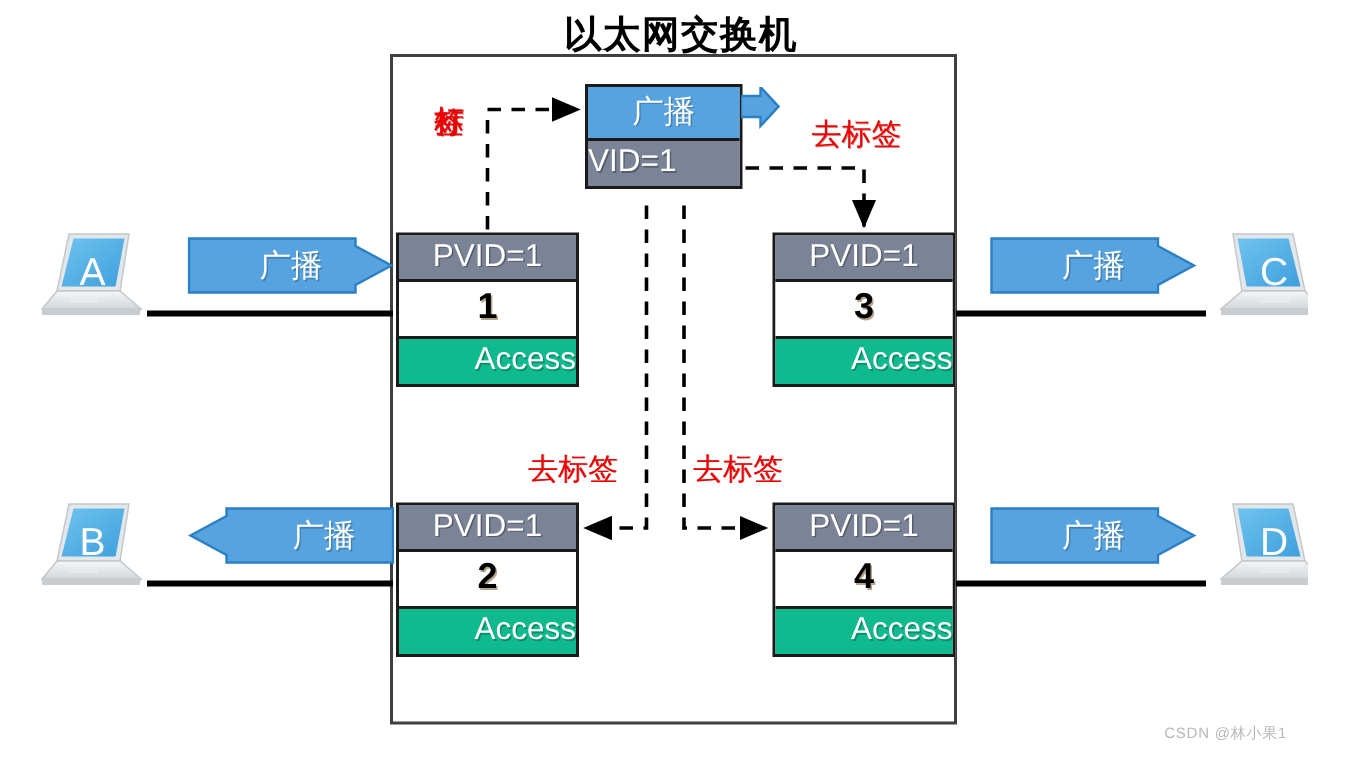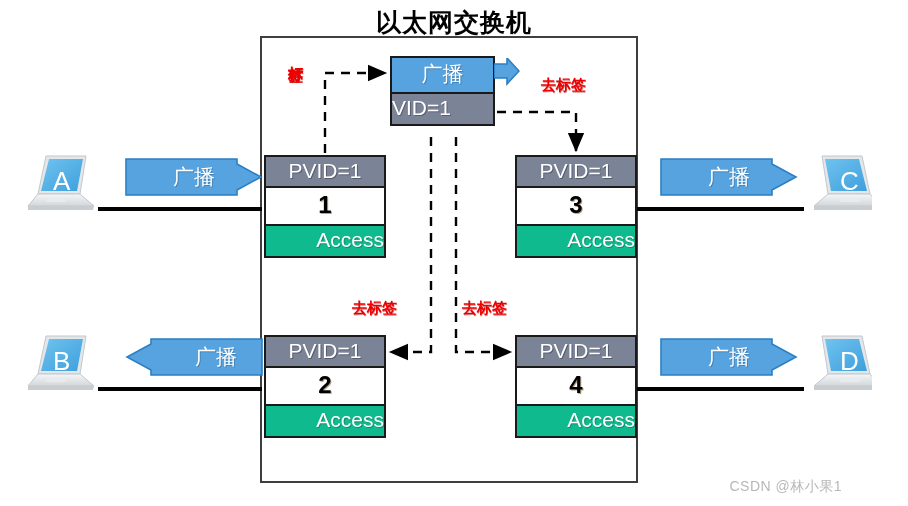--- a/index.html
+++ b/index.html
@@ -137,22 +137,22 @@
     font-size: 21px;
     color: #ffffff;
     text-shadow: 1px 1px 0 rgba(0,0,0,0.20);
     pointer-events: none;
   }
 
   
   .anno {
     position: absolute;
     color: #ee0000;
-    font-size: 15px;
-    font-weight: bold;
+    font-size: 20px;
+    font-weight: normal;
     white-space: nowrap;
     text-shadow: 0.5px 0.5px 0 rgba(150,0,0,0.45);
   }
   .anno.vertical {
     writing-mode: vertical-rl;
     line-height: 1.05;
     letter-spacing: 1px;
   }
 
   
@@ -181,24 +181,24 @@
     position: absolute;
     left: 0; top: 0;
     width: 908px;
     height: 506px;
     pointer-events: none;
   }
 
   
   .watermark {
     position: absolute;
-    right: 30px;
+    right: 14px;
     bottom: 10px;
     color: #b8b8b8;
-    font-size: 14px;
+    font-size: 10px;
     letter-spacing: 0.5px;
   }
 </style>
 </head>
 <body>
 
 <div id="canvas">
 
   <div class="title">以太网交换机</div>
 

